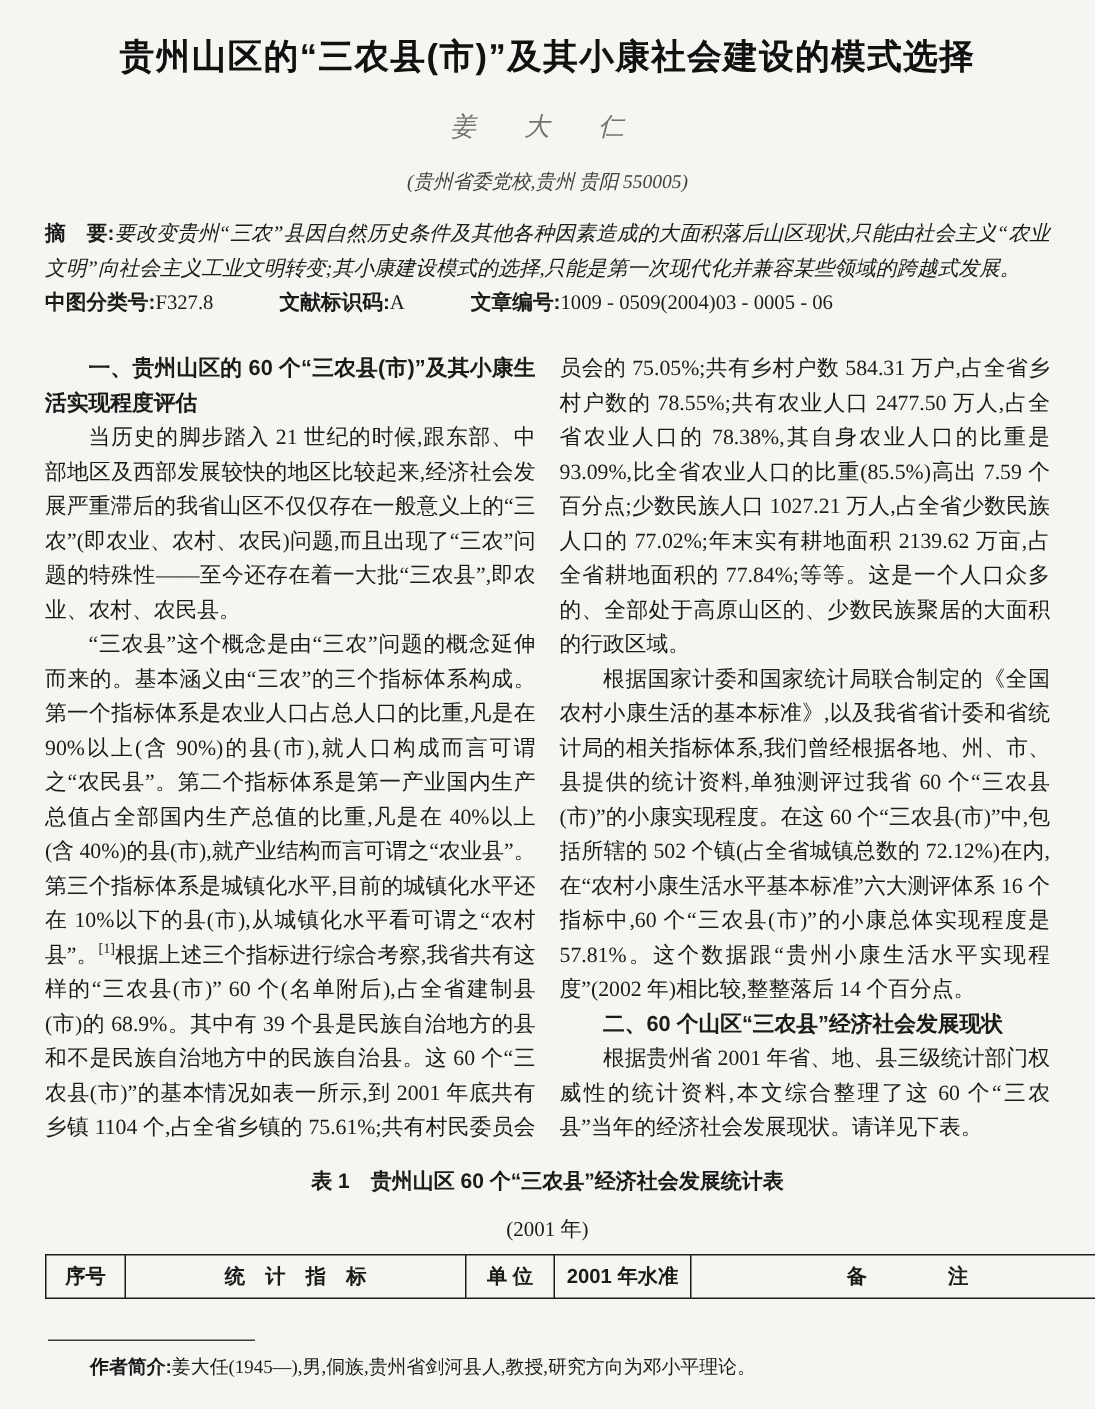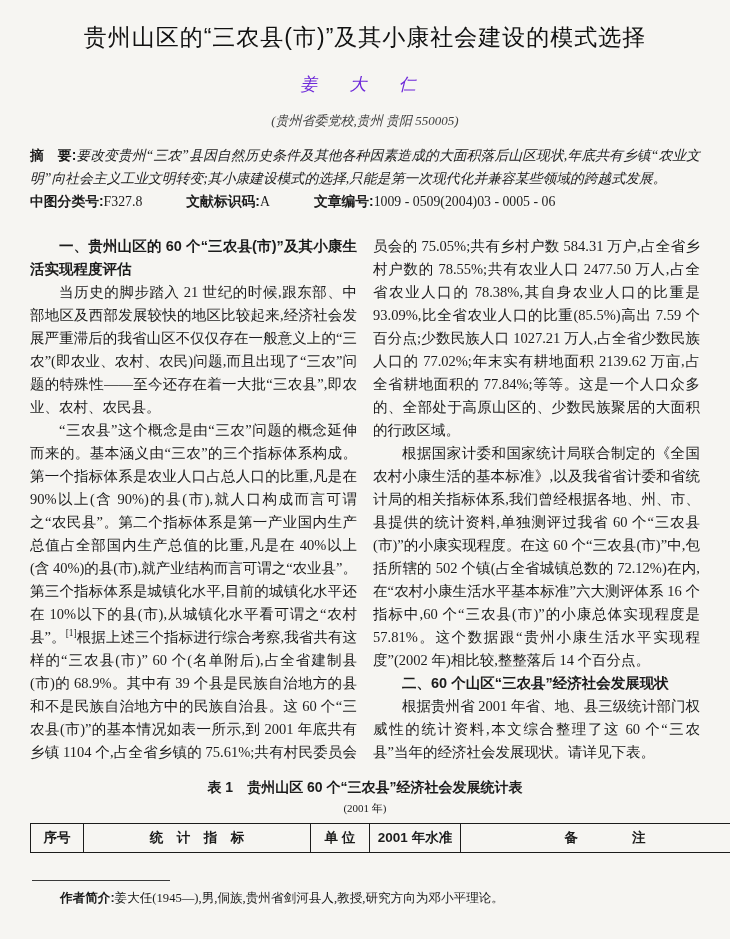--- a/index.html
+++ b/index.html
@@ -15,32 +15,32 @@
     width:730px; height:939px;
     box-sizing:border-box;
     background:#f6f5f2;
     padding:16px 30px 8px 30px;
     overflow:hidden;
   }
   .title {
     margin:6px 0 0 0;
     text-align:center;
     font-family:"Liberation Sans","DejaVu Sans",sans-serif;
-    font-weight:normal;
+    font-weight:bold;
     font-size:23px;
     letter-spacing:1px;
     color:#111;
   }
   .author {
     margin-top:20px;
     text-align:center;
     font-size:17px;
     font-style:italic;
     letter-spacing:14px;
-    color:#6d28d9;
+    color:#737373;
   }
   .affiliation {
     margin-top:16px;
     text-align:center;
     font-size:13px;
     font-style:italic;
     color:#404040;
   }
   .abstract { margin-top:15px; }
   .meta-p {
@@ -87,23 +87,23 @@
   }
 
   .tcap1 {
     margin-top:12px;
     text-align:center;
     font-family:"Liberation Sans","DejaVu Sans",sans-serif;
     font-weight:bold;
     font-size:14px;
   }
   .tcap2 {
-    margin-top:4px;
+    margin-top:14px;
     text-align:center;
-    font-size:11px;
+    font-size:14px;
   }
   table.stat-table {
     width:720px;
     margin:7px auto 0 auto;
     border-collapse:collapse;
   }
   table.stat-table th {
     border:1.6px solid #1c1c1c;
     font-family:"Liberation Sans","DejaVu Sans",sans-serif;
     font-weight:bold;
@@ -138,21 +138,21 @@
 
 <div class="page">
 
   <h1 class="title">贵州山区的“三农县(市)”及其小康社会建设的模式选择</h1>
 
   <div class="author">姜 大 仁</div>
 
   <div class="affiliation">(贵州省委党校,贵州 贵阳 550005)</div>
 
   <div class="abstract">
-    <p class="meta-p"><span class="blabel">摘　要:</span><span class="kai">要改变贵州“三农”县因自然历史条件及其他各种因素造成的大面积落后山区现状,年底共有乡镇“农业文明”向社会主义工业文明转变;其小康建设模式的选择,只能是第一次现代化并兼容某些领域的跨越式发展。</span></p>
+    <p class="meta-p"><span class="blabel">摘　要:</span><span class="kai">要改变贵州“三农”县因自然历史条件及其他各种因素造成的大面积落后山区现状,只能由社会主义“农业文明”向社会主义工业文明转变;其小康建设模式的选择,只能是第一次现代化并兼容某些领域的跨越式发展。</span></p>
     <p class="meta-p meta-line"><span class="meta-item"><span class="blabel">中图分类号:</span><span>F327.8</span></span><span class="meta-item"><span class="blabel">文献标识码:</span><span>A</span></span><span class="meta-item"><span class="blabel">文章编号:</span><span>1009 - 0509(2004)03 - 0005 - 06</span></span></p>
   </div>
 
   <div class="columns">
     <div class="col">
       <p class="h">一、贵州山区的 60 个“三农县(市)”及其小康生活实现程度评估</p>
       <p>当历史的脚步踏入 21 世纪的时候,跟东部、中部地区及西部发展较快的地区比较起来,经济社会发展严重滞后的我省山区不仅仅存在一般意义上的“三农”(即农业、农村、农民)问题,而且出现了“三农”问题的特殊性——至今还存在着一大批“三农县”,即农业、农村、农民县。</p>
       <p><span>“三农县”这个概念是由“三农”问题的概念延伸而来的。基本涵义由“三农”的三个指标体系构成。第一个指标体系是农业人口占总人口的比重,凡是在 90%以上(含 90%)的县(市),就人口构成而言可谓之“农民县”。第二个指标体系是第一产业国内生产总值占全部国内生产总值的比重,凡是在 40%以上(含 40%)的县(市),就产业结构而言可谓之“农业县”。第三个指标体系是城镇化水平,目前的城镇化水平还在 10%以下的县(市),从城镇化水平看可谓之“农村县”。</span><sup class="ref">[1]</sup><span>根据上述三个指标进行综合考察,我省共有这样的“三农县(市)” 60 个(名单附后),占全省建制县(市)的 68.9%。其中有 39 个县是民族自治地方的县和不是民族自治地方中的民族自治县。这 60 个“三农县(市)”的基本情况如表一所示,到 2001 年底共有乡镇 1104 个,占全省乡镇的 75.61%;共有村民委员会 18682 个,占全省村民委</span></p>
     </div>
     <div class="col">

